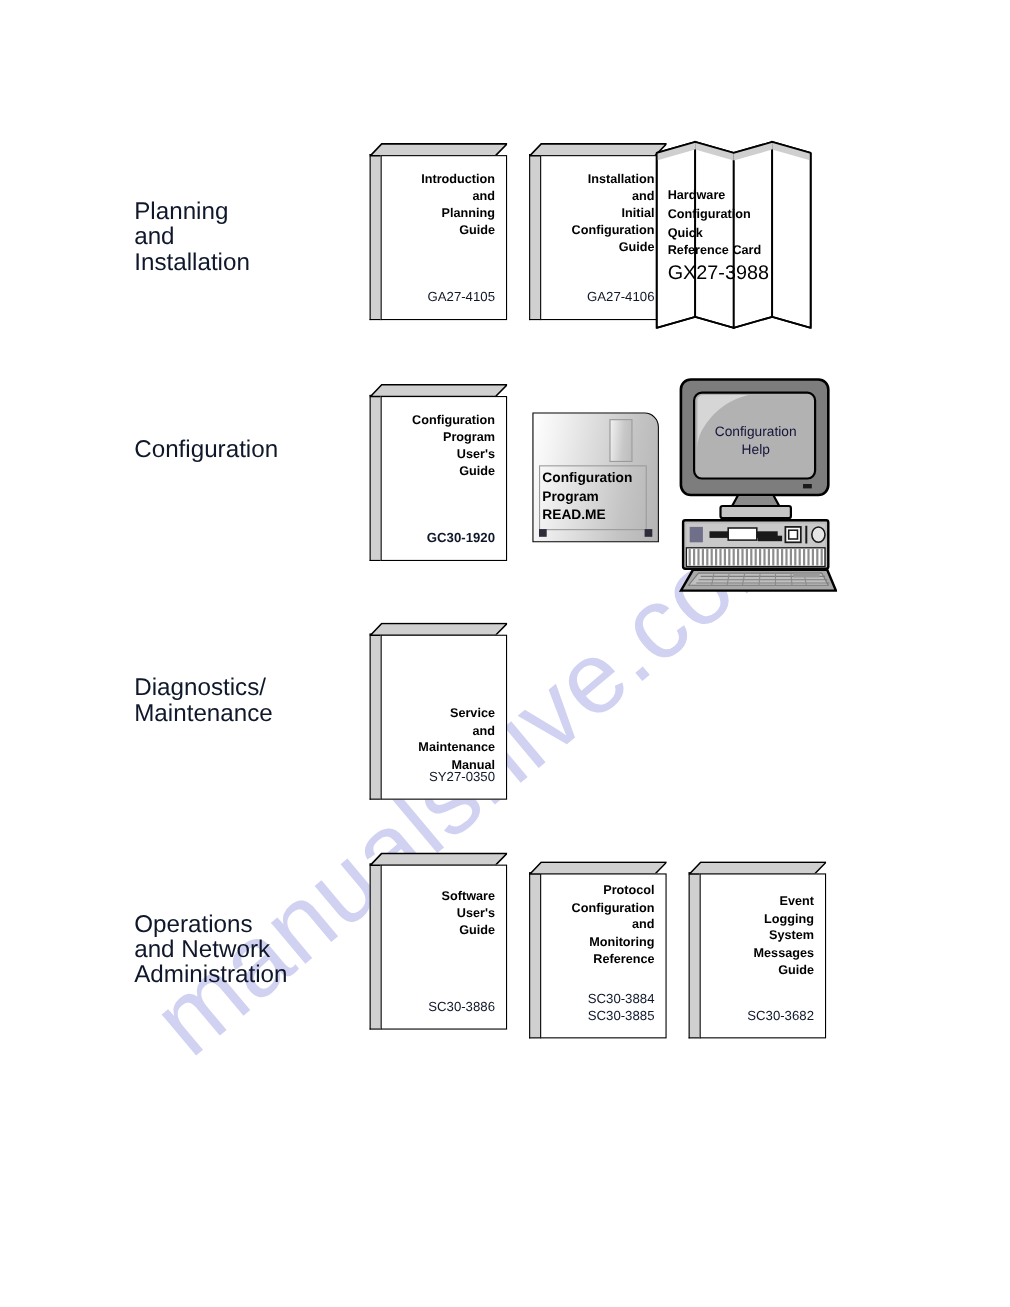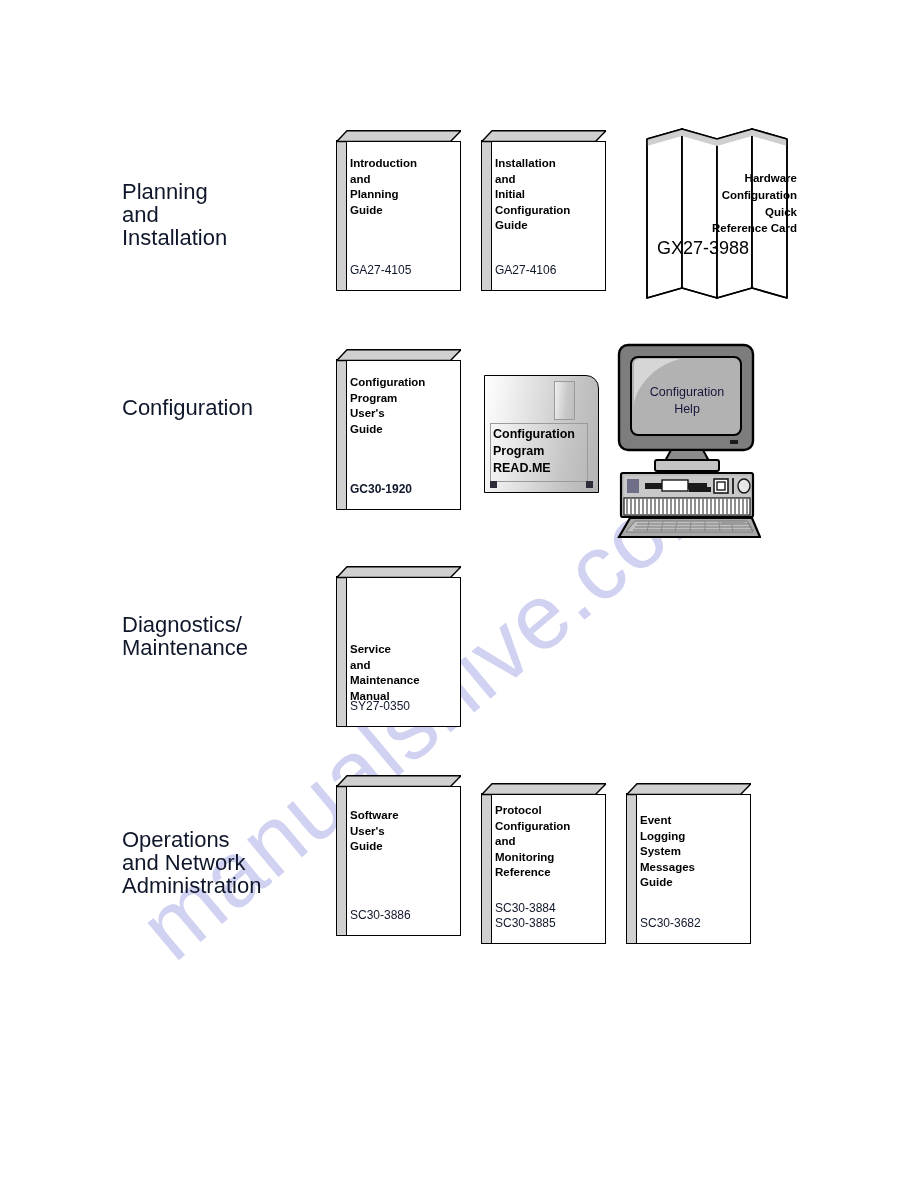--- a/index.html
+++ b/index.html
@@ -41,21 +41,21 @@
   .row-label{
     position:absolute;
     font-size:22px;
     line-height:23px;
     color:#0f172a;
     font-weight:400;
     white-space:pre-line;
   }
 
   
-  .book{position:absolute;width:144px;height:161px;}
+  .book{position:absolute;width:144px;height:161px;text-align:right;}
   .book .spine{
     position:absolute;
     left:0;top:10px;
     width:11px;height:151px;
     background:#d0d0d0;
     border:1px solid #000;
     box-sizing:border-box;
     border-right:none;
   }
   .book .topbev{
@@ -211,21 +211,21 @@
       </div>
       <div class="face"></div>
       <div class="title">Installation
 and
 Initial
 Configuration
 Guide</div>
       <div class="num">GA27-4106</div>
     </div>
 
-    <div class="card" style="left:645px;top:127px;text-align:right;">
+    <div class="card" style="left:595px;top:127px;">
       <svg width="146" height="175" viewBox="0 0 146 175">
 
         <polygon points="2,12 37,2 37,161 2,171" fill="#ffffff" stroke="#000" stroke-width="1.6"></polygon>
 
         <polygon points="37,2 72,12 72,171 37,161" fill="#ffffff" stroke="#000" stroke-width="1.6"></polygon>
 
         <polygon points="72,12 107,2 107,161 72,171" fill="#ffffff" stroke="#000" stroke-width="1.6"></polygon>
 
         <polygon points="107,2 142,12 142,171 107,161" fill="#ffffff" stroke="#000" stroke-width="1.6"></polygon>
 

